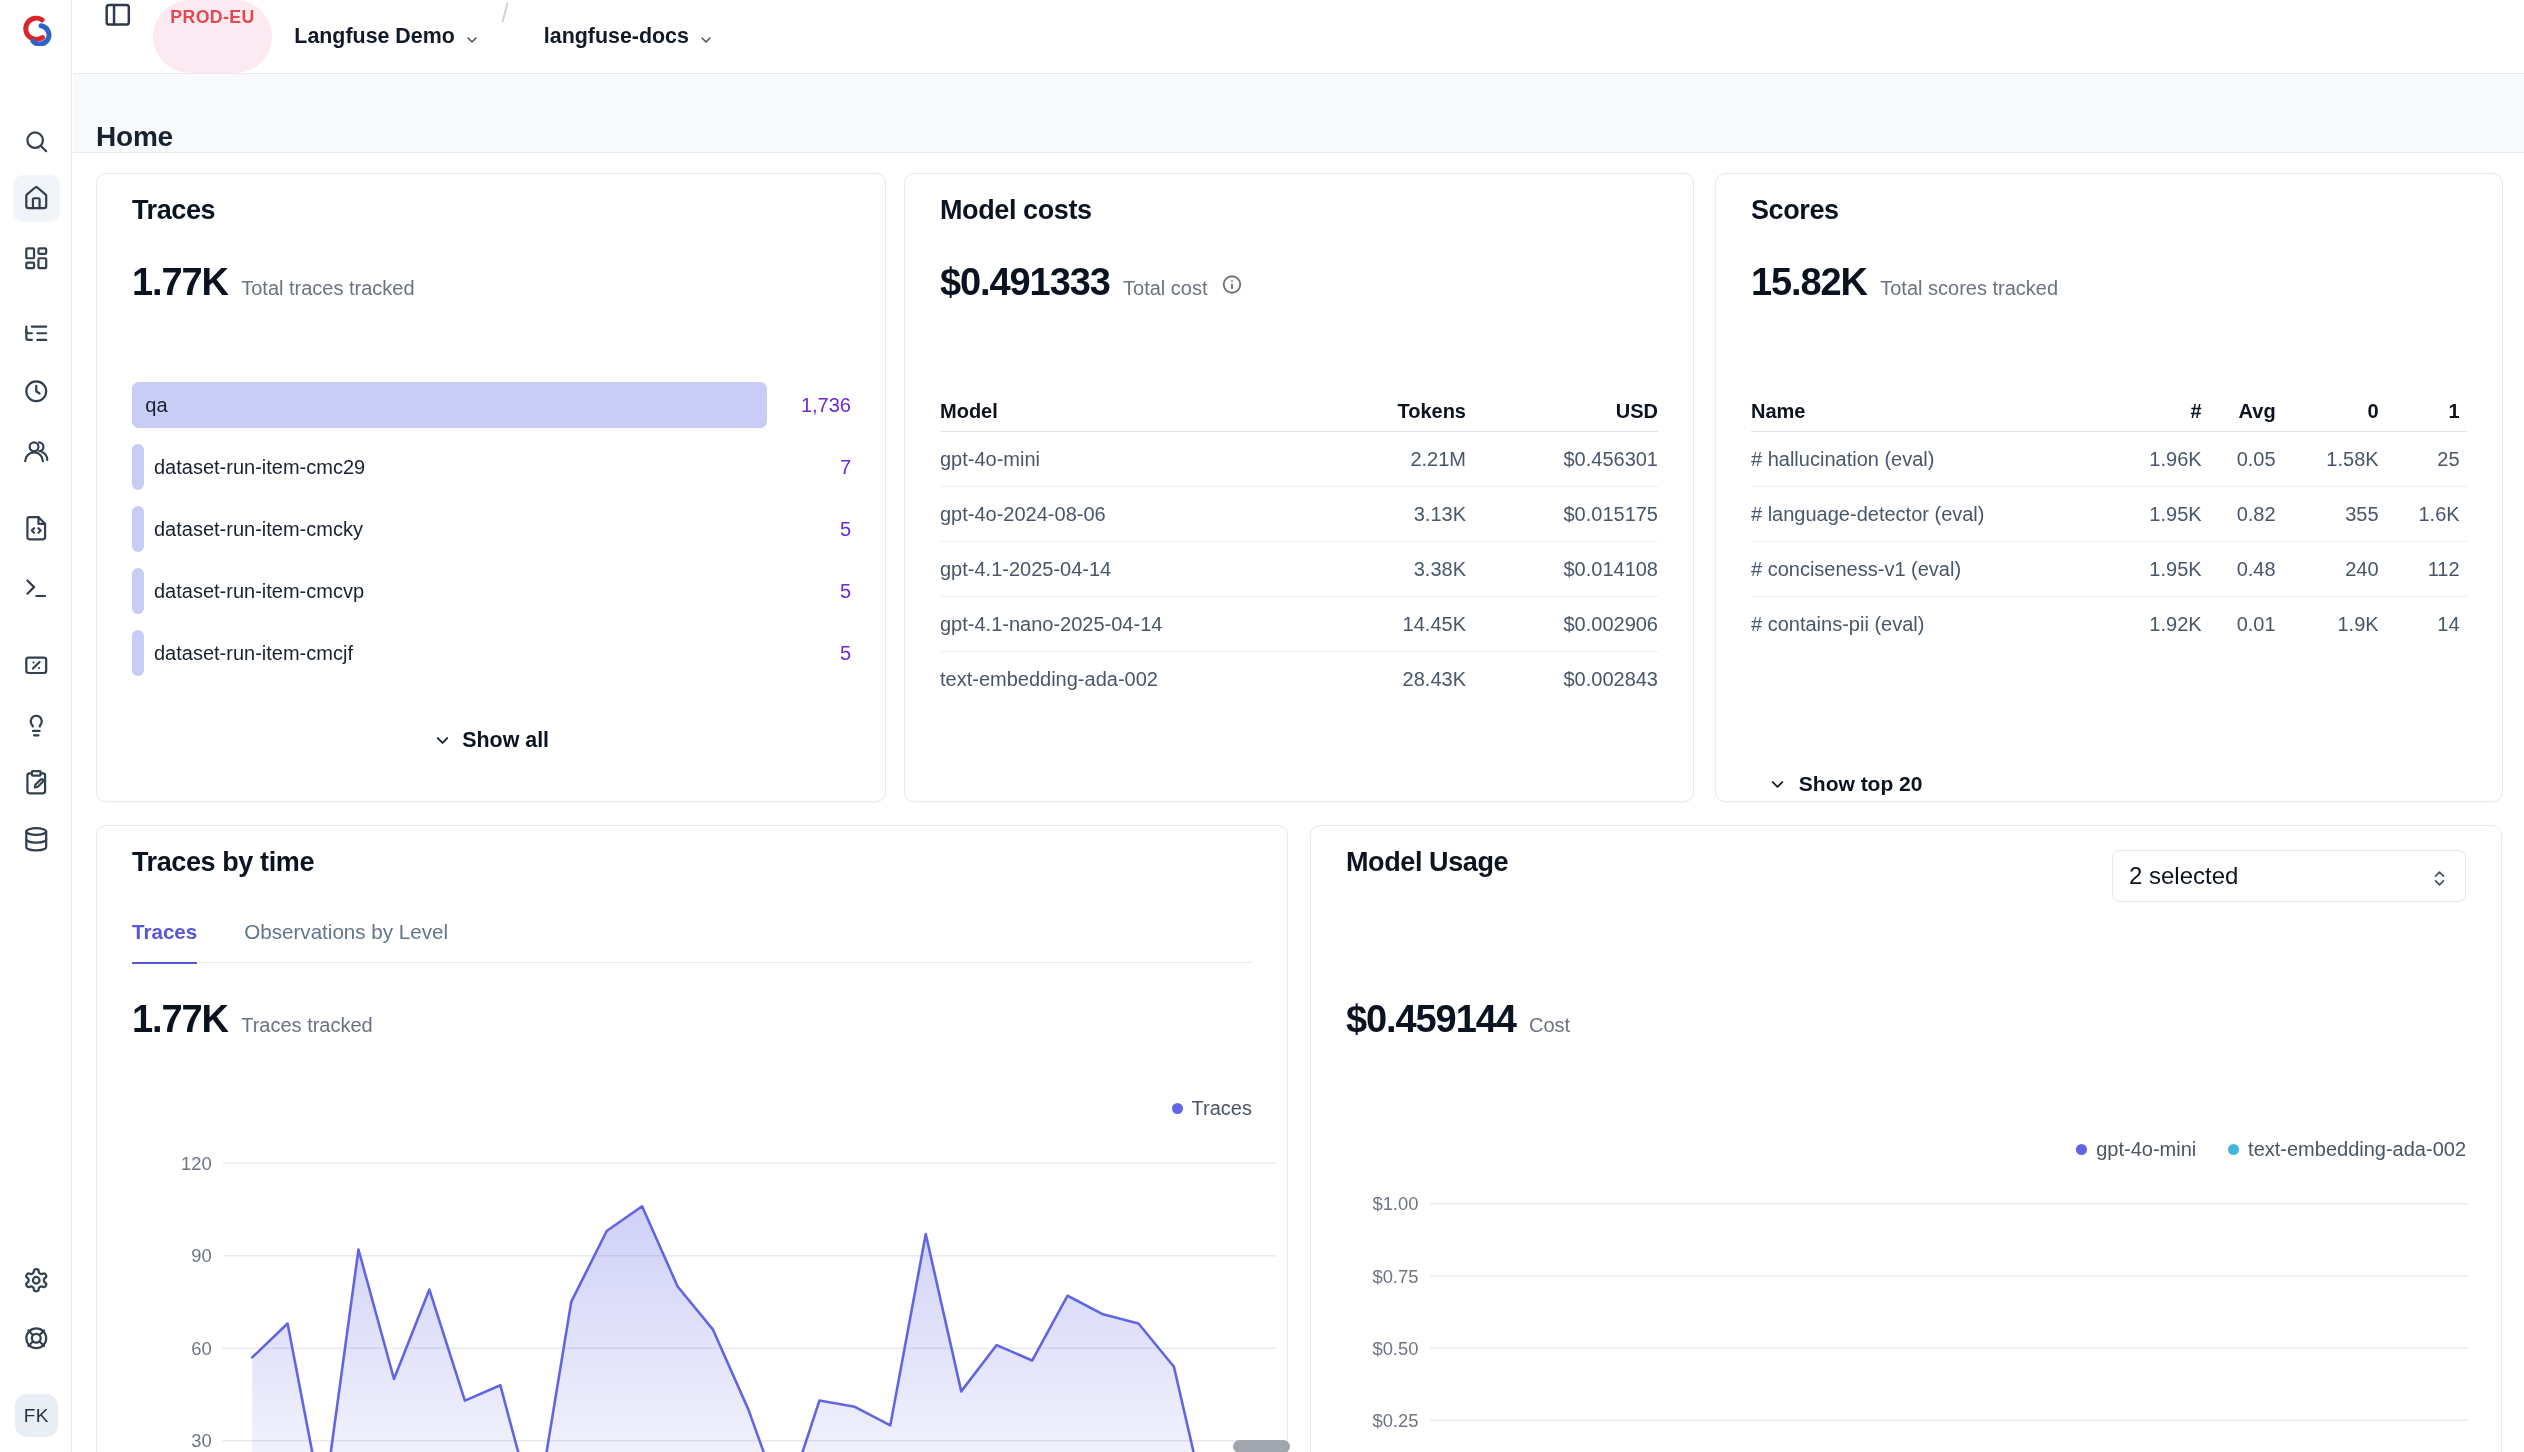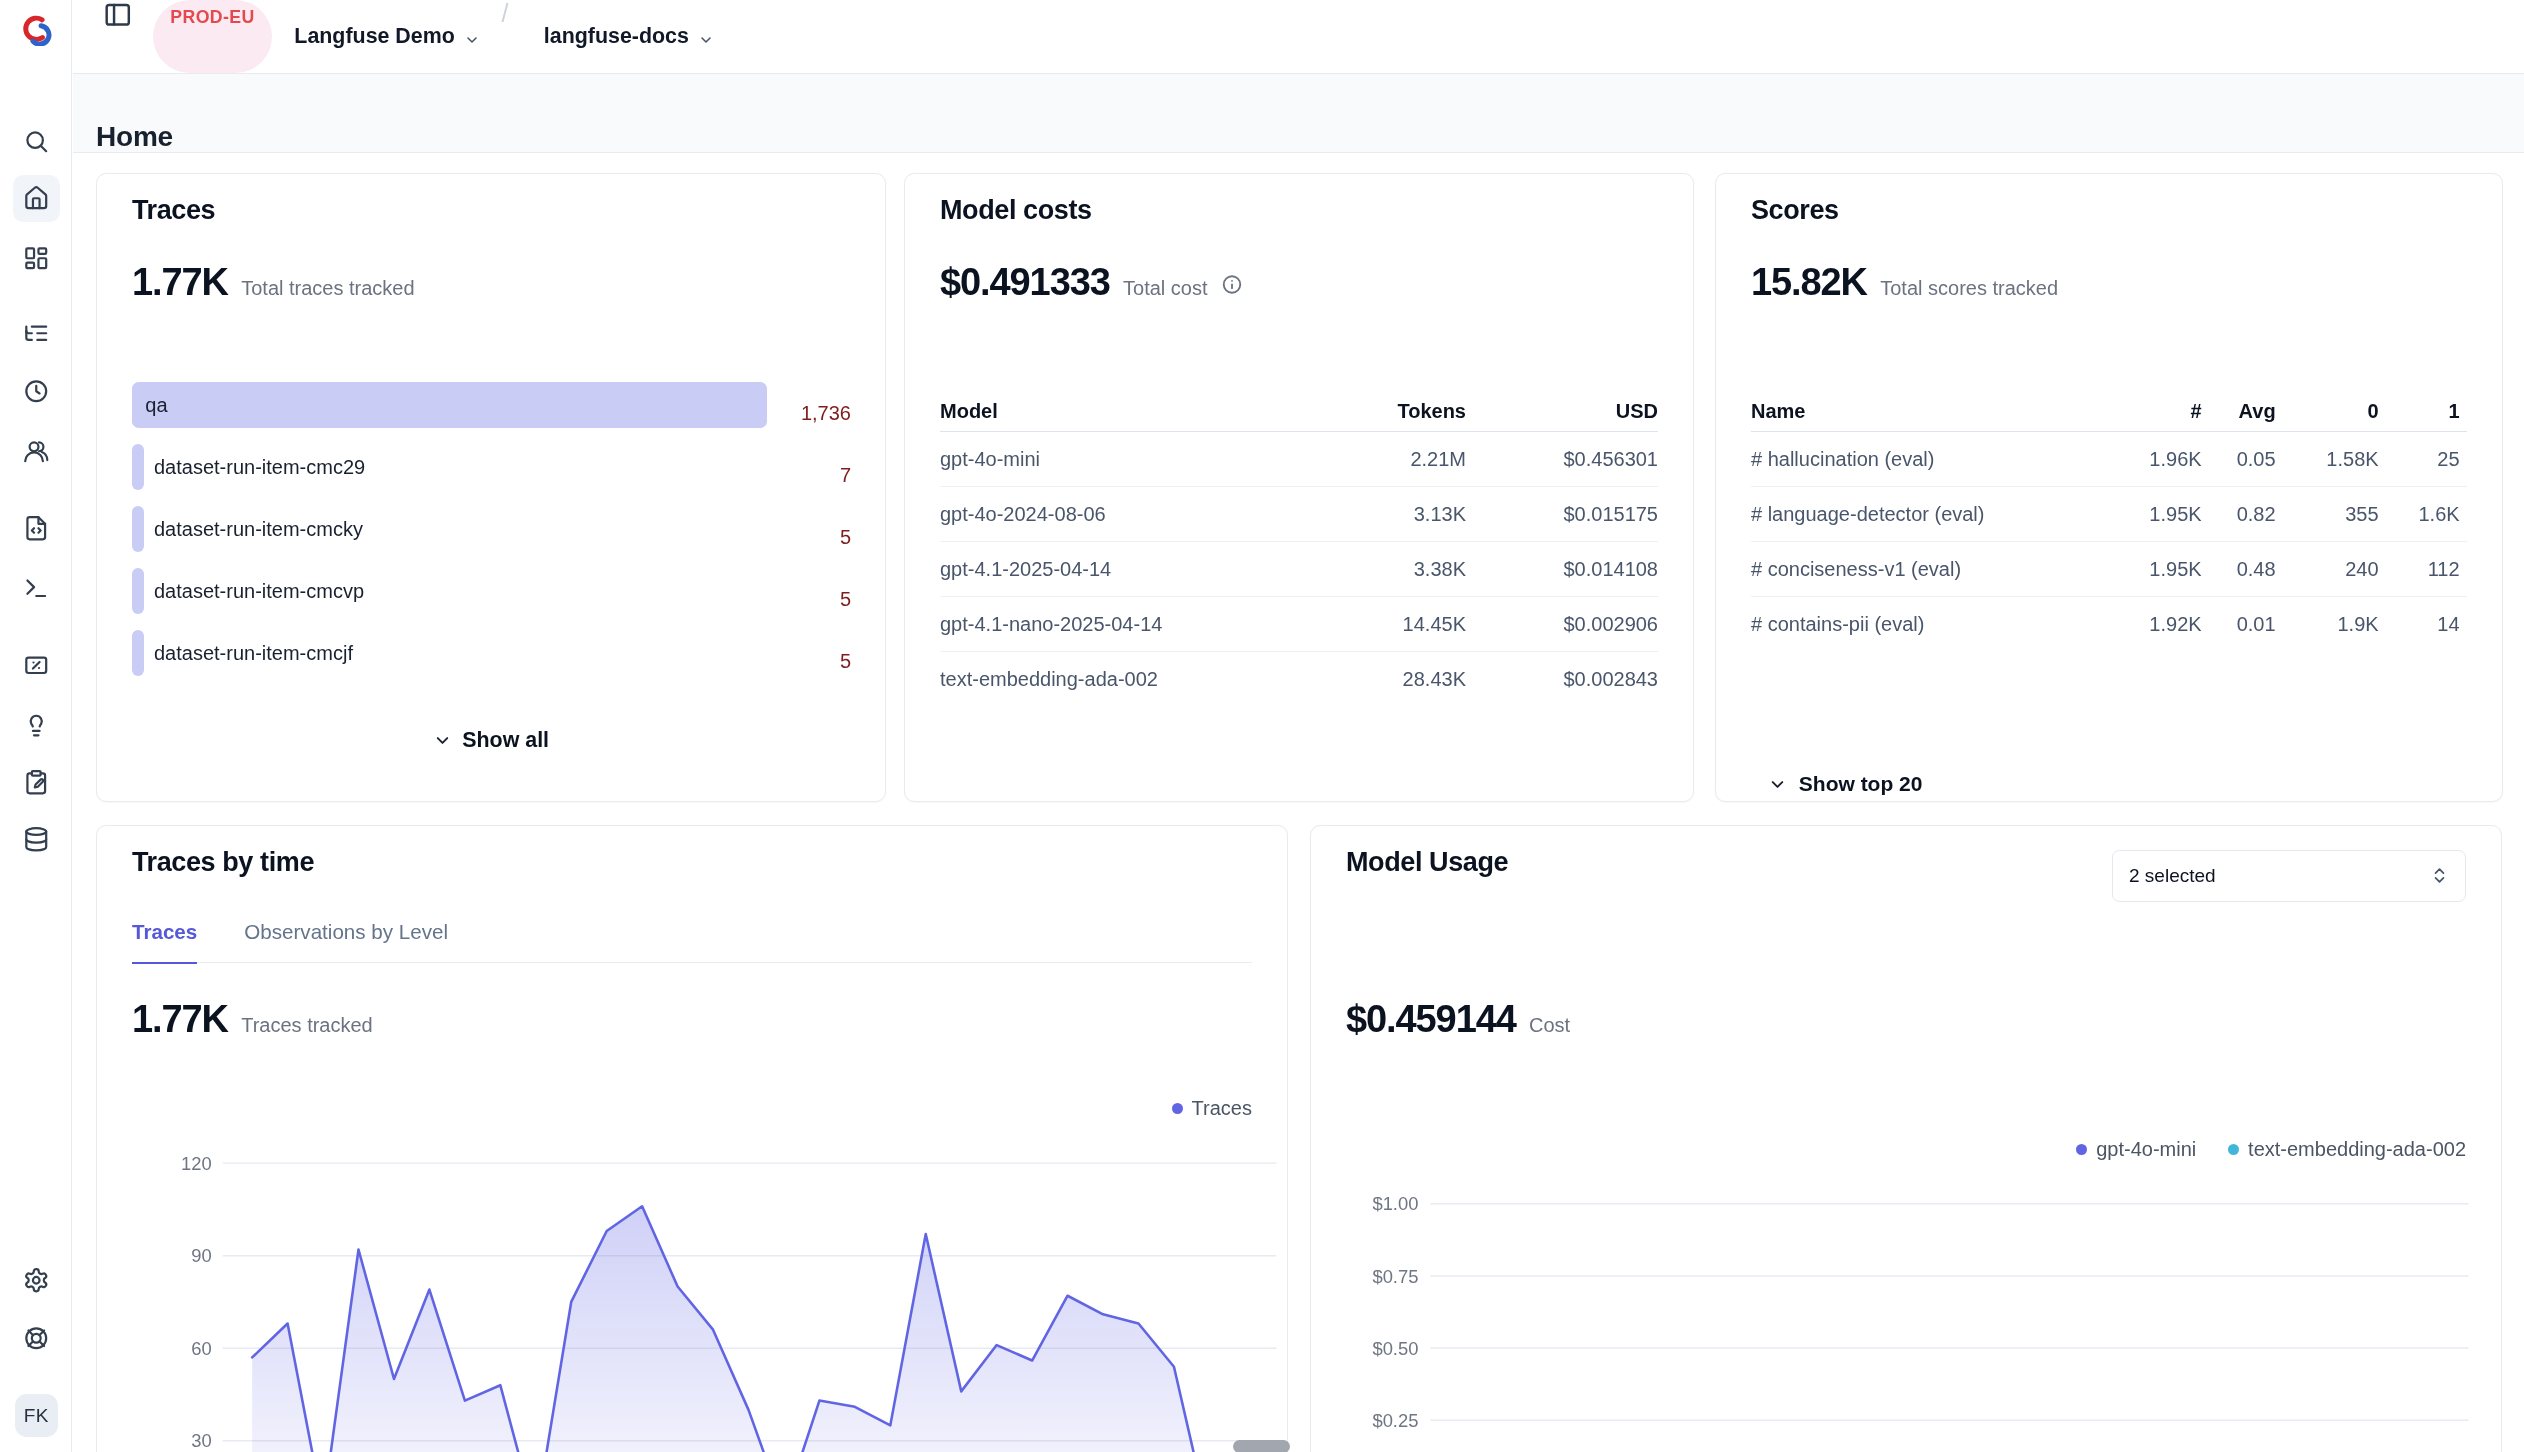--- a/index.html
+++ b/index.html
@@ -44,21 +44,21 @@
   .metric .num{font-size:38px;font-weight:700;letter-spacing:-1.1px;color:#0b1220;}
   .metric .lab{font-size:20px;color:#6b7280;}
   .metric .info{width:22px;height:22px;color:#6b7280;align-self:center;transform:translateY(1.5px);}
   .metric .info svg{width:22px;height:22px;}
 
   
   .bar-list{position:absolute;left:35px;top:208px;width:719px;}
   .trow{position:relative;height:46px;margin-bottom:16px;}
   .tbar{position:absolute;left:0;top:0;height:46px;border-radius:6.6px;background:#c9ccf5;}
   .tlabel{position:absolute;top:0;line-height:46px;font-size:20px;color:#18212f;white-space:nowrap;}
-  .tval{position:absolute;right:0;top:8px;line-height:46px;font-size:20px;color:#7f1d1d;}
+  .tval{position:absolute;right:0;top:0;line-height:46px;font-size:20px;color:#6d28d9;}
   .showall{position:absolute;left:0;right:0;top:554px;display:flex;justify-content:center;align-items:center;gap:10.3px;font-size:21.4px;font-weight:600;color:#0b1220;cursor:pointer;}
   .showall .chev, .showtop .chev{width:19px;height:19px;color:#18212f;}
   .showall .chev svg,.showtop .chev svg{width:19px;height:19px;}
   .showtop{position:absolute;left:52px;top:554px;display:flex;align-items:center;gap:11.8px;font-size:21px;font-weight:600;color:#0b1220;cursor:pointer;margin-top:44px;}
 
   
   .tbl{position:absolute;left:35px;right:35px;top:217px;font-size:20px;}
   .tbl .h{display:flex;height:41px;align-items:center;border-bottom:0.7px solid #dfe4ec;font-weight:700;color:#0b1220;}
   .tbl .r{display:flex;height:55px;align-items:center;border-bottom:0.7px solid #edf0f5;color:#49556a;}
   .tbl .r:last-child{border-bottom:none;}
@@ -77,21 +77,21 @@
   .tab.active{color:#5558d9;font-weight:600;border-bottom:2.9px solid #5558d9;margin-bottom:-2.2px;}
 
   
   .legend{position:absolute;right:35px;display:flex;align-items:center;gap:32px;}
   .legend .item{display:flex;align-items:center;gap:8.8px;font-size:20px;color:#4b5563;}
   .legend .dot{width:11px;height:11px;border-radius:50%;}
   #card-tbt .legend{top:271px;}
   #card-usage .legend{top:312px;}
 
   
-  .dd{position:absolute;right:35px;top:23.6px;width:354px;height:52px;border:1.5px solid #e3e7ee;border-radius:7.4px;display:flex;align-items:center;padding:0 16px;font-size:19px;color:#0b1220;cursor:pointer;background:#fff;}
+  .dd{position:absolute;right:35px;top:23.6px;width:354px;height:52px;border:1.5px solid #e3e7ee;border-radius:7.4px;display:flex;align-items:center;padding:0 16px;font-size:24px;color:#0b1220;cursor:pointer;background:#fff;}
   .dd .updown{margin-left:auto;width:19px;height:19px;color:#475569;}
   .dd .updown svg{width:19px;height:19px;}
 
   
   .chart-wrap{position:absolute;}
   #tbt-chart-wrap{left:29.5px;top:309px;width:1156px;height:339px;}
   #usage-chart-wrap{left:15.5px;top:324px;width:1149px;height:324px;}
   .gridline{stroke:#e7eaf0;stroke-width:2;}
   .ticktext{font-family:"Liberation Sans",sans-serif;font-size:25px;fill:#6f7683;}
 

